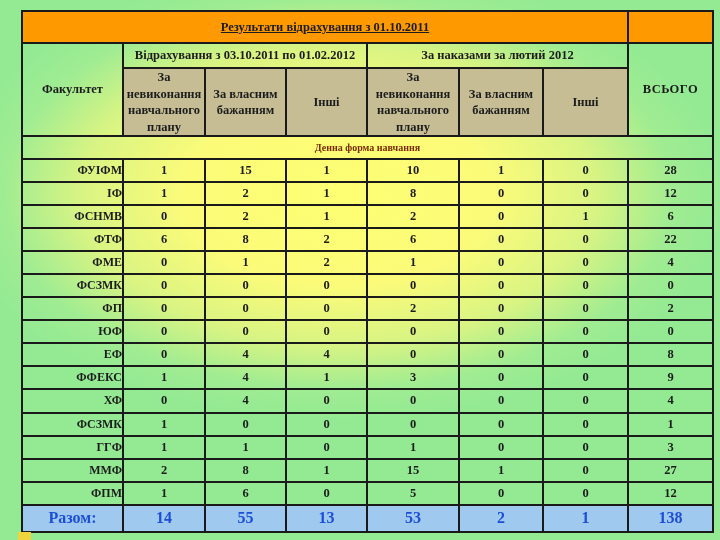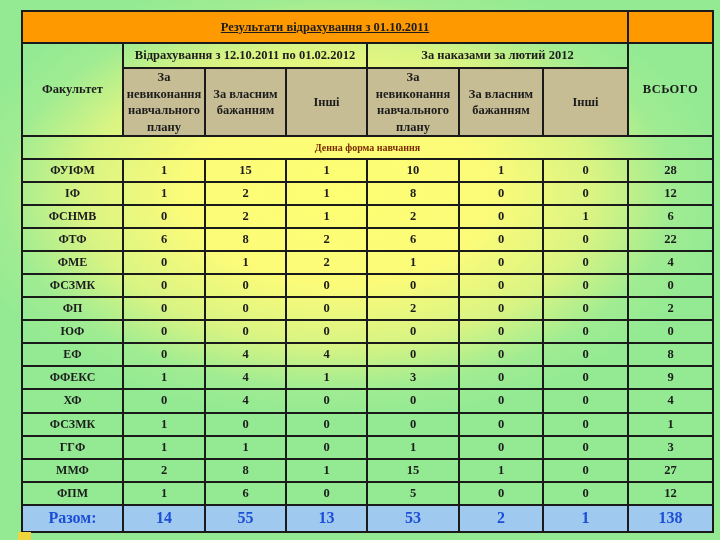--- a/index.html
+++ b/index.html
@@ -47,21 +47,21 @@
     background: #C6BD95;
     color: #21200F;
     font-size: 11px;
     line-height: 1.32;
     padding: 0 3px;
   }
   td.total-col { color: #211E10; font-size: 13.5px; letter-spacing: 0.5px; border-radius: 18px; }
   tr.section-row { height: 23px; }
   tr.section-row td { color: #7A2B00; font-size: 10px; }
   tr.data-row td { font-size: 12.5px; }
-  tr.data-row td.fac { font-size: 12px; }
+  tr.data-row td.fac { font-size: 12px; text-align: right; }
   tr.total-row td { background: #9FC9EE; color: #1d4ed8; font-size: 16px; }
   #corner-deco {
     position: absolute;
     left: 18px;
     top: 532px;
     width: 13px;
     height: 8px;
     background: #EED53E;
   }
 </style>
@@ -80,21 +80,21 @@
         <col style="width:85px">
         <col style="width:85px">
     </colgroup>
     <tbody>
       <tr class="title-row">
         <td colspan="7" class="title-cell">Результати відрахування з 01.10.2011</td>
         <td></td>
       </tr>
       <tr class="group-row">
         <td rowspan="2" class="corner">Факультет</td>
-        <td colspan="3" class="group">Відрахування з 12.10.2011 по 01.02.2012</td>
+        <td colspan="3" class="group">Відрахування з 03.10.2011 по 01.02.2012</td>
         <td colspan="3" class="group">За наказами за лютий 2012</td>
         <td rowspan="2" class="total-col">ВСЬОГО</td>
       </tr>
       <tr class="sub-row">
         <td class="sub">За невиконання навчального плану</td>
         <td class="sub">За власним бажанням</td>
         <td class="sub">Інші</td>
         <td class="sub">За невиконання навчального плану</td>
         <td class="sub">За власним бажанням</td>
         <td class="sub">Інші</td>

